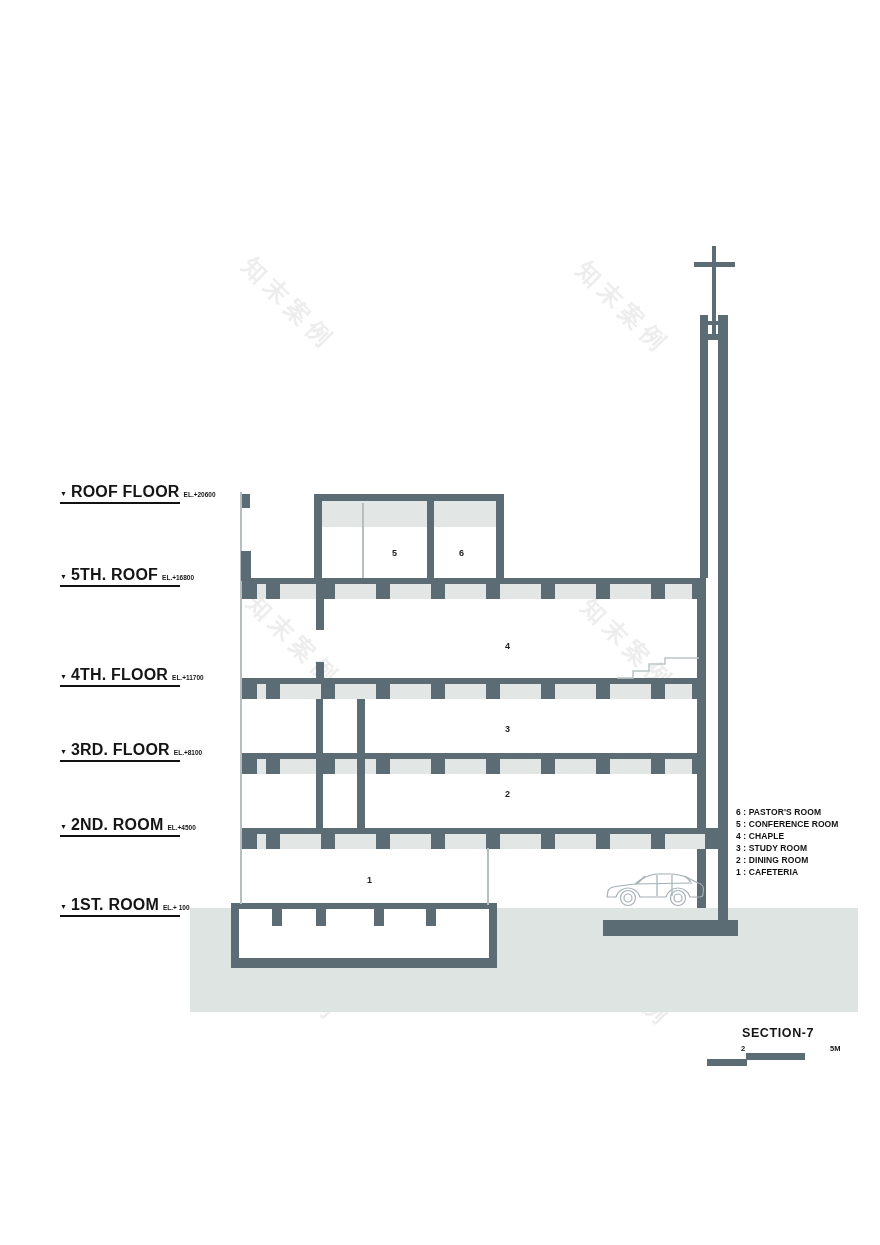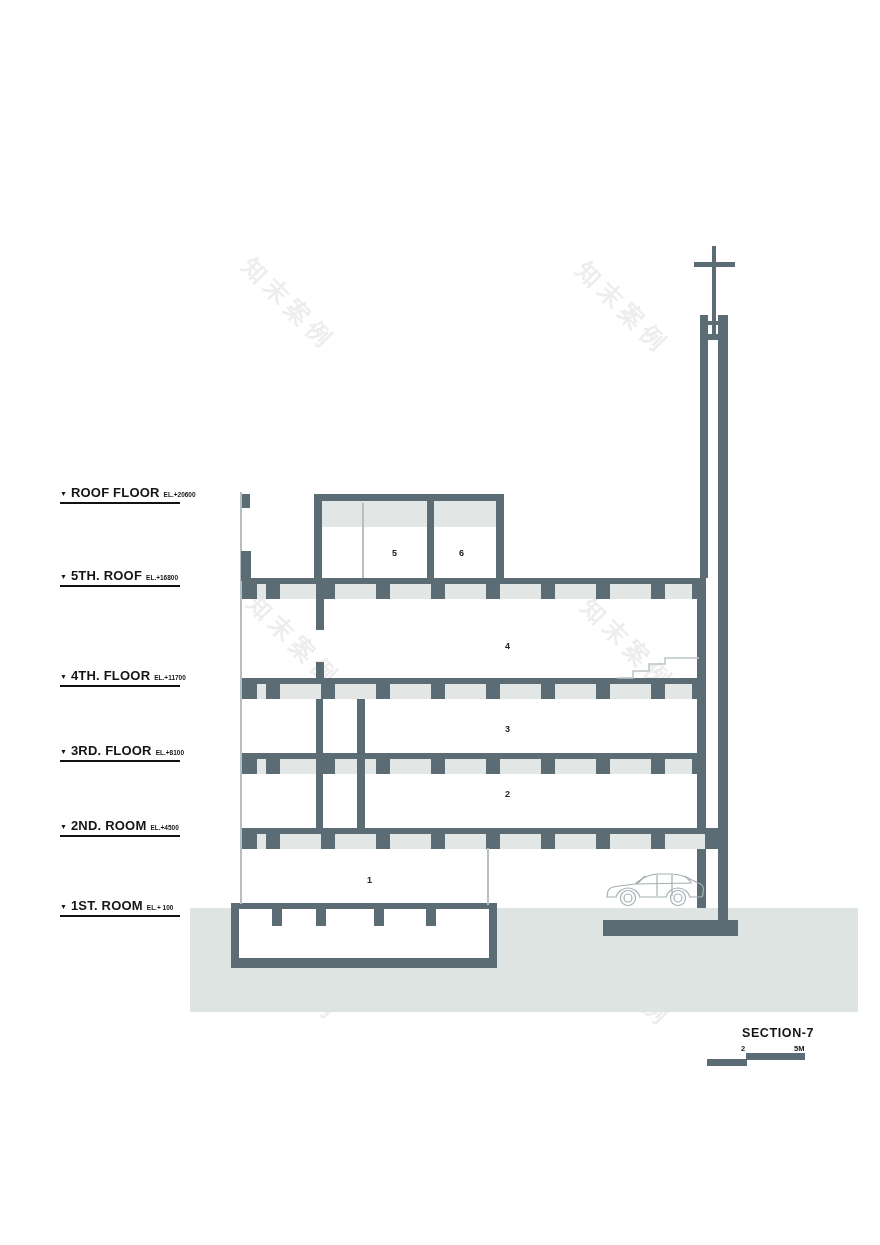--- a/index.html
+++ b/index.html
@@ -9,21 +9,21 @@
   }
   .abs{position:absolute;}
   .dk{background:#5b6c74;}
   
   .wm{position:absolute;color:#ededed;font-size:24px;font-weight:bold;letter-spacing:6px;
       transform:rotate(45deg);transform-origin:0 0;white-space:nowrap;user-select:none;}
   
   .flabel{position:absolute;left:60px;width:120px;border-bottom:2px solid #121212;
           padding-bottom:1px;white-space:nowrap;}
   .flabel .tri{font-size:7px;vertical-align:1px;margin-right:4px;}
-  .flabel .fname{font-size:13px;font-weight:bold;letter-spacing:0.2px;}
+  .flabel .fname{font-size:16px;font-weight:bold;letter-spacing:0.2px;}
   .flabel .fel{font-size:6.5px;font-weight:bold;margin-left:4px;}
   
   .fslab{height:21px;}
   .fslab i{position:absolute;display:block;}
   .slabline{left:0;right:0;top:0;height:6px;background:#5b6c74;}
   .band{left:0;right:0;top:6px;height:15px;background-color:#e2e7e6;
         background-image:repeating-linear-gradient(90deg,#5b6c74 0 14px,transparent 14px 55px);
         background-position-x:26px;}
   .capl{left:0;top:0;width:17px;height:21px;background:#5b6c74;}
   .capr{right:0;top:0;width:13px;height:21px;background:#5b6c74;}
@@ -153,20 +153,28 @@
   <div class="flabel" style="top:741px;">
     <span class="tri">▼</span><span class="fname">3RD. FLOOR</span><span class="fel">EL.+8100</span>
   </div>
   <div class="flabel" style="top:816px;">
     <span class="tri">▼</span><span class="fname">2ND. ROOM</span><span class="fel">EL.+4500</span>
   </div>
   <div class="flabel" style="top:896px;">
     <span class="tri">▼</span><span class="fname">1ST. ROOM</span><span class="fel">EL.+ 100</span>
   </div>
 
+  <div class="legend">
+    <div>6 : PASTOR'S ROOM</div>
+    <div>5 : CONFERENCE ROOM</div>
+    <div>4 : CHAPLE</div>
+    <div>3 : STUDY ROOM</div>
+    <div>2 : DINING ROOM</div>
+    <div>1 : CAFETERIA</div>
+  </div>
 
   <div class="sec-title">SECTION-7</div>
   <div class="scale-num" style="left:741px;top:1044px;">2</div>
-  <div class="scale-num" style="left:794px;top:1044px;">5M</div>
+  <div class="scale-num" style="left:830px;top:1044px;">5M</div>
   <div class="abs dk" style="left:707px;top:1059px;width:40px;height:7px;"></div>
   <div class="abs dk" style="left:746px;top:1053px;width:59px;height:7px;"></div>
 
 </div>
 
 </body></html>

